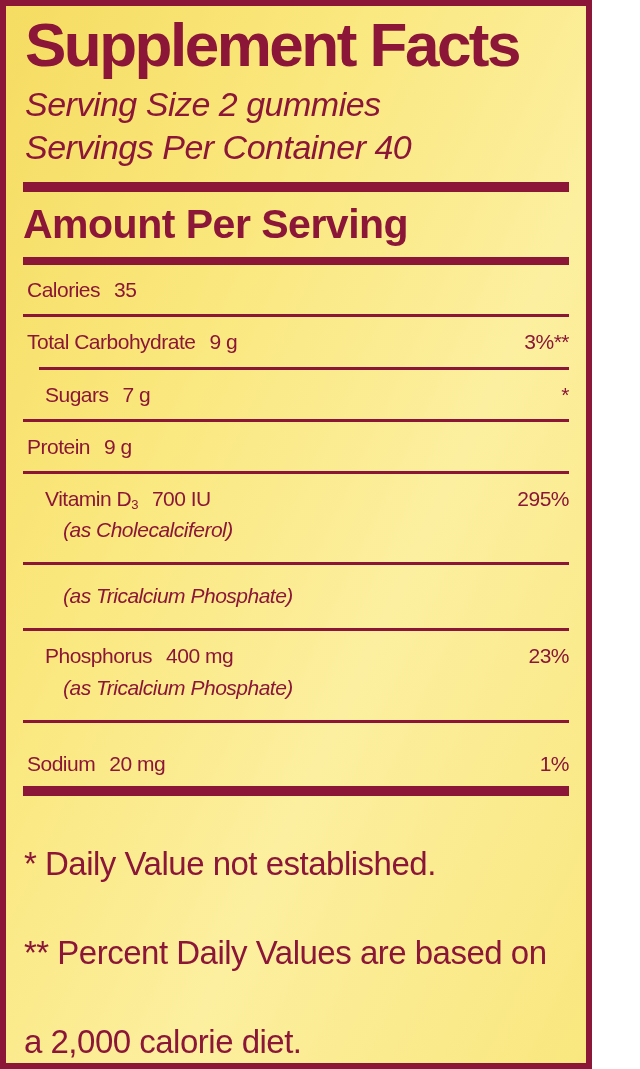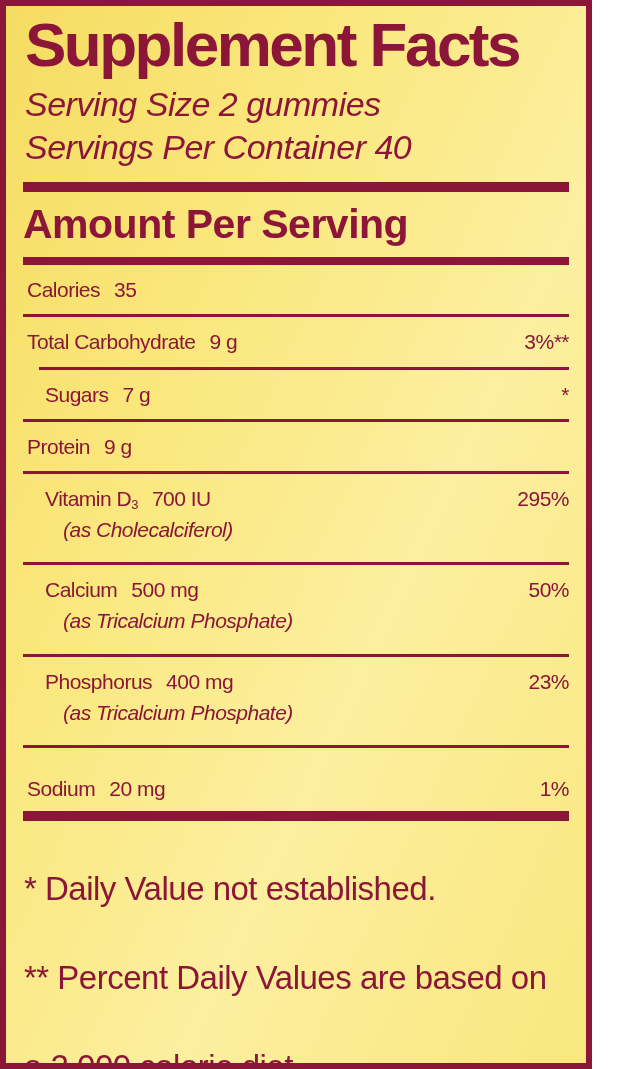--- a/index.html
+++ b/index.html
@@ -135,25 +135,20 @@
     <div class="row-main">
       <span class="nm"><span>Vitamin D</span><sub class="vit-sub">3</sub></span>
       <span class="amt">700 IU</span>
       <span class="dv">295%</span>
     </div>
     <div class="src">(as Cholecalciferol)</div>
   </div>
   <div class="rule"></div>
 
   <div class="row two-line">
-    <div class="row-main">
-      <span class="nm">Calcium</span>
-      <span class="amt">500 mg</span>
-      <span class="dv">50%</span>
-    </div>
     <div class="src">(as Tricalcium Phosphate)</div>
   </div>
   <div class="rule"></div>
 
   <div class="row two-line">
     <div class="row-main">
       <span class="nm">Phosphorus</span>
       <span class="amt">400 mg</span>
       <span class="dv">23%</span>
     </div>

